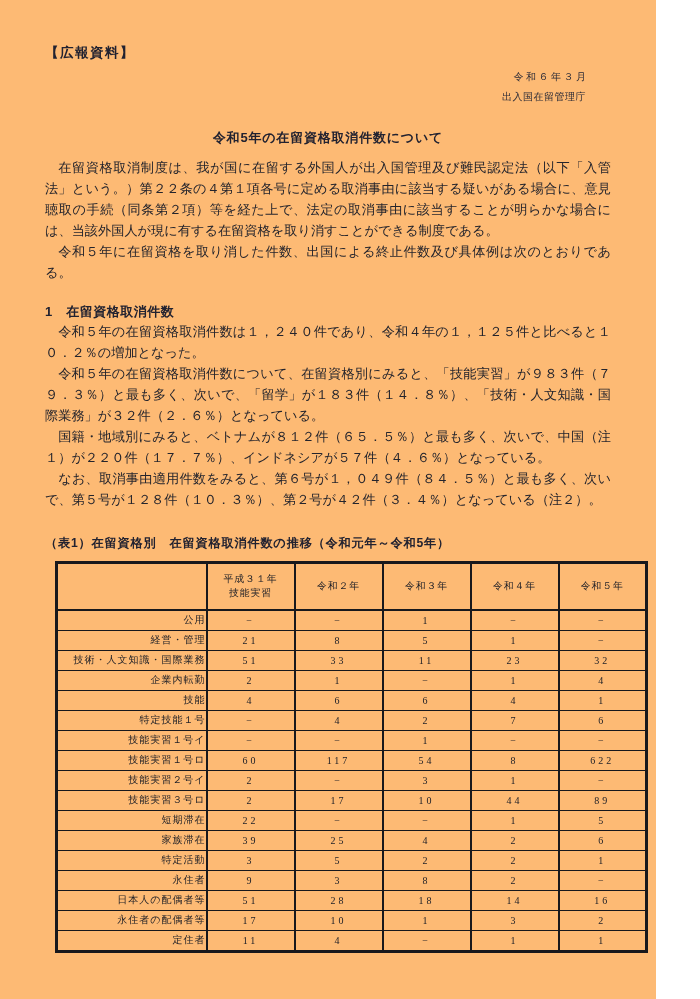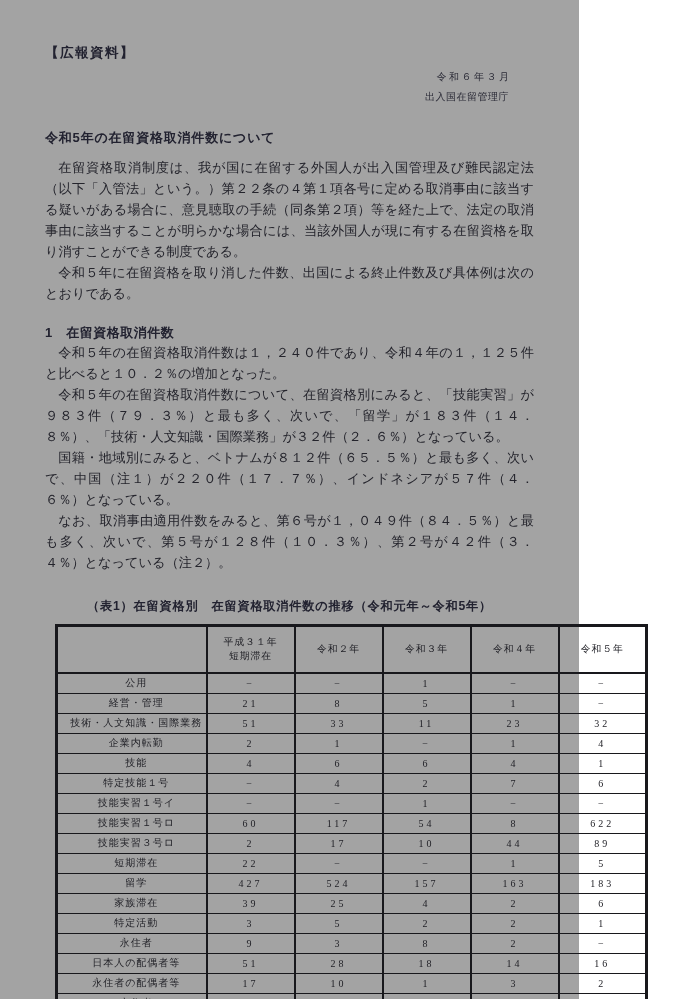--- a/index.html
+++ b/index.html
@@ -5,44 +5,44 @@
   html, body {
     margin: 0; padding: 0;
     width: 700px; height: 999px;
     background: #ffffff;
     font-family: "Liberation Serif", "DejaVu Serif", serif;
     color: #24242c;
     overflow: hidden;
   }
   .page {
     position: relative;
-    width: 579px; height: 999px;
+    width: 656px; height: 999px;
     box-sizing: border-box;
     padding: 44px 45px 0 45px;
-    background: #a3a3a3;
+    background: #fdba74;
   }
   .tag {
     font-family: "Liberation Sans", "DejaVu Sans", sans-serif;
     font-weight: bold;
     font-size: 13.5px;
     letter-spacing: 1.5px;
     color: #222230;
   }
   .date-block {
     margin-top: 5px;
     padding-right: 25px;
     text-align: right;
     font-size: 10px;
     line-height: 20px;
     color: #2a2a36;
   }
   .date-block .agency { letter-spacing: 0.5px; }
   .doc-title {
     margin-top: 22px;
-    text-align: left;
+    text-align: center;
     font-family: "Liberation Sans", "DejaVu Sans", sans-serif;
     font-weight: bold;
     font-size: 13px;
     letter-spacing: 0.8px;
     color: #222230;
   }
   .bodytext {
     margin-top: 10px;
     font-size: 13.2px;
     line-height: 21px;
@@ -54,21 +54,20 @@
     margin-top: 20px;
     font-family: Liberation Sans, sans-serif;
     font-weight: bold;
     font-size: 13px;
     letter-spacing: 0.5px;
     color: #222230;
   }
   .section-body { margin-top: 0; }
   .table-caption {
     margin-top: 25px;
-    text-align: center;
     font-family: "Liberation Sans", "DejaVu Sans", sans-serif;
     font-weight: bold;
     font-size: 12.2px;
     letter-spacing: 0.8px;
     color: #222230;
   }
   table.status {
     margin: 9px 0 0 10px;
     width: 590px;
     table-layout: fixed;
@@ -90,21 +89,21 @@
     height: 40px;
     text-align: center;
     vertical-align: middle;
     white-space: pre-line;
     line-height: 14px;
     font-size: 9.8px;
     letter-spacing: 1px;
     border-bottom-width: 2px;
   }
   table.status td.label-cell {
-    text-align: center;
+    text-align: right;
     padding-left: 9px;
     letter-spacing: 1px;
   }
   table.status td.num-cell {
     text-align: center;
     letter-spacing: 3px;
   }
 </style>
 </head>
 <body>
@@ -142,21 +141,21 @@
       <col style="width:88px">
         <col style="width:88px">
         <col style="width:88px">
         <col style="width:88px">
         <col style="width:88px">
     </colgroup>
     <tbody>
       <tr class="head-row">
         <td class="label-cell"></td>
       <td>平成３１年
-短期滞在</td>
+技能実習</td>
           <td>令和２年</td>
           <td>令和３年</td>
           <td>令和４年</td>
           <td>令和５年</td>
         </tr>
     <tr>
           <td class="label-cell">公用</td>
           <td class="num-cell">−</td>
           <td class="num-cell">−</td>
           <td class="num-cell">1</td>
@@ -213,42 +212,42 @@
         </tr>
         <tr>
           <td class="label-cell">技能実習１号ロ</td>
           <td class="num-cell">60</td>
           <td class="num-cell">117</td>
           <td class="num-cell">54</td>
           <td class="num-cell">8</td>
           <td class="num-cell">622</td>
         </tr>
         <tr>
+          <td class="label-cell">技能実習２号イ</td>
+          <td class="num-cell">2</td>
+          <td class="num-cell">−</td>
+          <td class="num-cell">3</td>
+          <td class="num-cell">1</td>
+          <td class="num-cell">−</td>
+        </tr>
+        <tr>
           <td class="label-cell">技能実習３号ロ</td>
           <td class="num-cell">2</td>
           <td class="num-cell">17</td>
           <td class="num-cell">10</td>
           <td class="num-cell">44</td>
           <td class="num-cell">89</td>
         </tr>
         <tr>
           <td class="label-cell">短期滞在</td>
           <td class="num-cell">22</td>
           <td class="num-cell">−</td>
           <td class="num-cell">−</td>
           <td class="num-cell">1</td>
           <td class="num-cell">5</td>
-        </tr>
-        <tr>
-          <td class="label-cell">留学</td>
-          <td class="num-cell">427</td>
-          <td class="num-cell">524</td>
-          <td class="num-cell">157</td>
-          <td class="num-cell">163</td>
-          <td class="num-cell">183</td>
         </tr>
         <tr>
           <td class="label-cell">家族滞在</td>
           <td class="num-cell">39</td>
           <td class="num-cell">25</td>
           <td class="num-cell">4</td>
           <td class="num-cell">2</td>
           <td class="num-cell">6</td>
         </tr>
         <tr>

